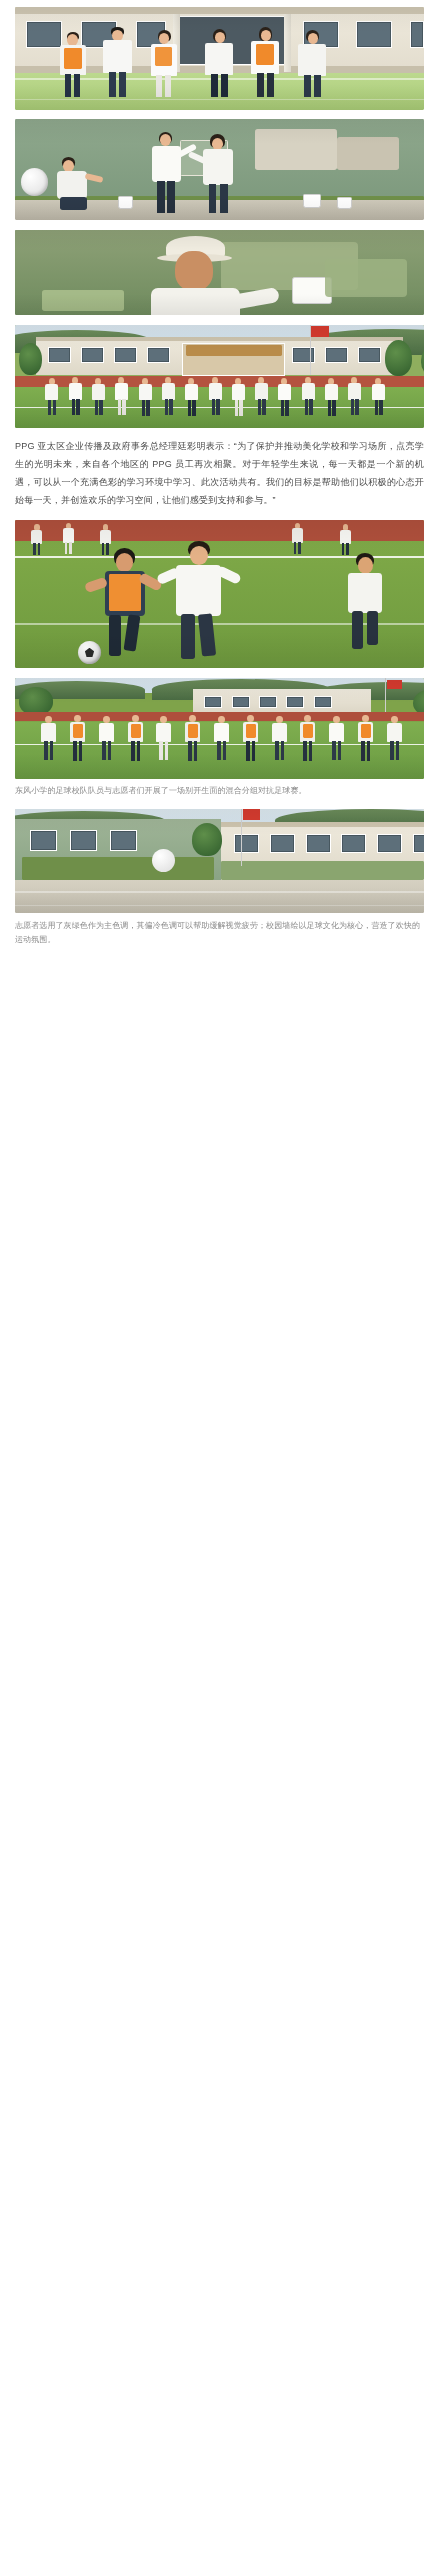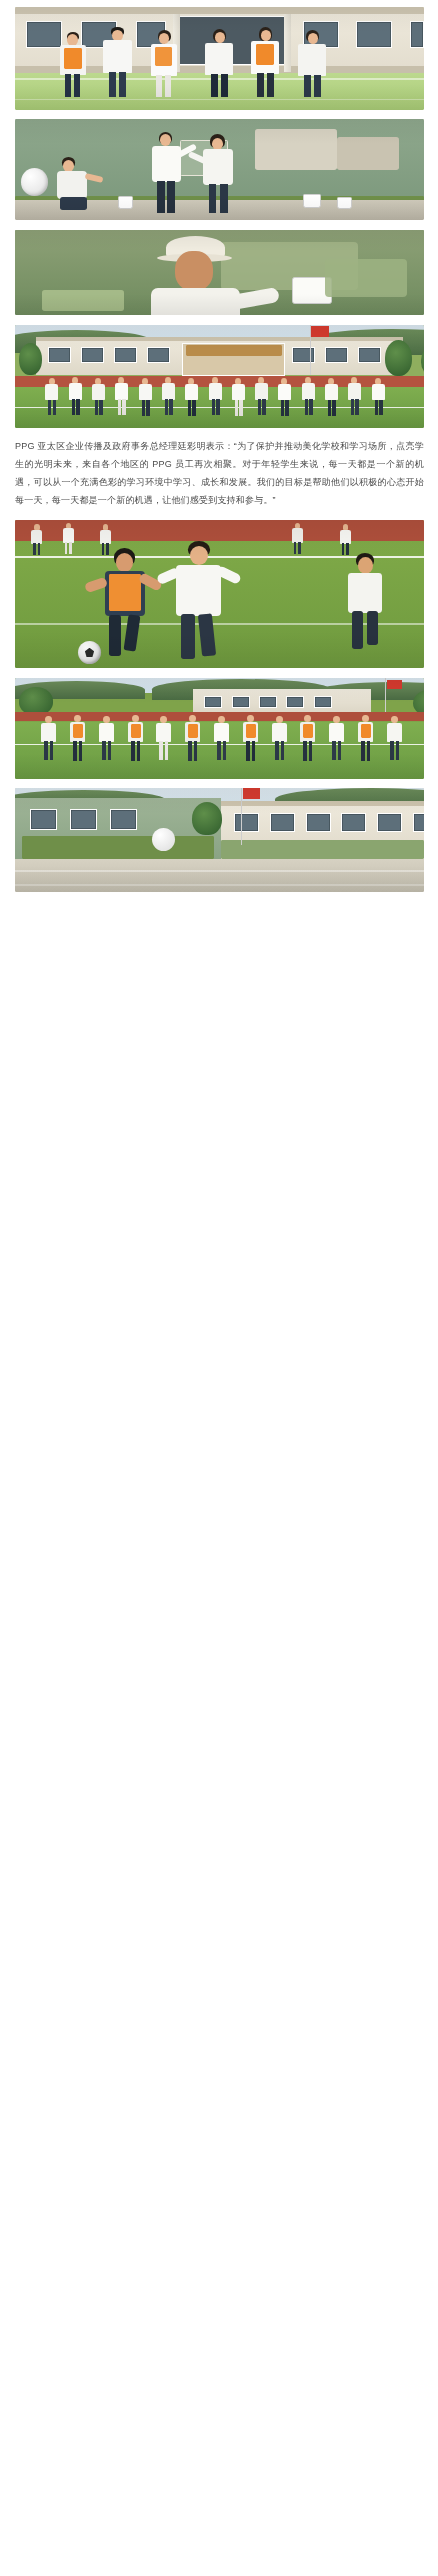--- a/index.html
+++ b/index.html
@@ -393,21 +393,21 @@
         <div class="head" style="left:6.2px;top:0;width:6.2px;height:6.9px;"></div>
         <div class="torso" style="left:2.7px;top:6.2px;width:13px;height:16.5px;background:#fafaf7;"></div>
         <div class="leg" style="left:5.5px;top:22px;width:3.4px;height:15px;background:#27343f;"></div>
         <div class="leg" style="left:10.3px;top:22px;width:3.4px;height:15px;background:#27343f;"></div>
       </div>
       <div class="vignette"></div>
     </div>
   </div>
 
 
-  <p class="body">PPG 亚太区企业传播及政府事务总经理廷彩明表示：“为了保护并推动美化学校和学习场所，点亮学生的光明未来，来自各个地区的 PPG 员工再次相聚。对于年轻学生来说，每一天都是一个新的机遇，可以从一个充满色彩的学习环境中学习、成长和发展。我们的目标是帮助他们以积极的心态开始每一天，每一天都是一个新的机遇，让他们感受到支持和参与。”</p>
+  <p class="body">PPG 亚太区企业传播及政府事务总经理廷彩明表示：“为了保护并推动美化学校和学习场所，点亮学生的光明未来，来自各个地区的 PPG 员工再次相聚。对于年轻学生来说，每一天都是一个新的机遇，可以从一个充满色彩的学习环境中学习、此次活动共有。我们的目标是帮助他们以积极的心态开始每一天，并创造欢乐的学习空间，让他们感受到支持和参与。”</p>
 
   <div class="figure" style="height:148px;">
     <div class="scene" style="height:148px;background:#8ab04f;">
       <div class="track" style="top:0;height:20.6px;background:#b0503c;"></div>
       <div class="field" style="top:20.6px;height:127px;background:linear-gradient(#7fa948,#6f9a3e);"></div>
       <div class="line-white" style="left:0;right:0;top:36px;height:2.1px;"></div>
       <div class="line-white" style="left:0;right:0;top:103px;height:2.1px;opacity:.5;"></div>
 
       <div class="person" style="left:13.7px;top:4.1px;width:16.5px;height:30px;">
         <div class="head" style="left:5.5px;top:0;width:5.5px;height:6.2px;"></div>
@@ -574,20 +574,21 @@
       <div class="person" style="left:369px;top:38px;width:20.6px;height:45px;">
         <div class="head" style="left:6.9px;top:0;width:6.9px;height:7.5px;"></div>
         <div class="torso" style="left:3.4px;top:6.9px;width:14.4px;height:19px;background:#f6f6f2;"></div>
         <div class="leg" style="left:6.2px;top:25px;width:3.4px;height:19px;background:#2a3745;"></div>
         <div class="leg" style="left:11.7px;top:25px;width:3.4px;height:19px;background:#2a3745;"></div>
       </div>
       <div class="vignette"></div>
     </div>
   </div>
 
+  <div class="caption">东风小学的足球校队队员与志愿者们开展了一场别开生面的混合分组对抗足球赛。</div>
 
   <div class="figure" style="height:104px;">
     <div class="scene" style="height:104px;background:#cfcabb;">
       <div class="sky" style="top:0;height:18px;background:linear-gradient(#dde9f0,#d3e1ea);"></div>
       <div class="hill" style="left:-13.7px;top:1.4px;width:165px;height:20.6px;"></div>
       <div class="hill" style="left:260px;top:0;width:192px;height:23px;"></div>
 
       <div class="wall" style="left:0;top:9.6px;width:206px;height:66px;background:linear-gradient(#9fb497,#88a283);"></div>
       <div class="window" style="left:15px;top:20.6px;width:27.4px;height:20.6px;"></div>
       <div class="window" style="left:55px;top:20.6px;width:27.4px;height:20.6px;"></div>
@@ -608,15 +609,16 @@
       <div class="flag" style="left:228px;top:0;width:16.5px;height:10.3px;"></div>
       <div class="tree" style="left:177px;top:13.7px;width:30px;height:33px;"></div>
 
       <div class="ground" style="height:33px;background:linear-gradient(#d6d1c2,#c4bfb0);"></div>
       <div class="line-white" style="left:0;right:0;bottom:20.6px;height:1.4px;opacity:.4;"></div>
       <div class="line-white" style="left:0;right:0;bottom:6.9px;height:1.4px;opacity:.3;"></div>
       <div class="vignette"></div>
     </div>
   </div>
 
+  <div class="caption">志愿者选用了灰绿色作为主色调，其偏冷色调可以帮助缓解视觉疲劳；校园墙绘以足球文化为核心，营造了欢快的运动氛围。</div>
 
 </div>
 
 
 </body></html>

